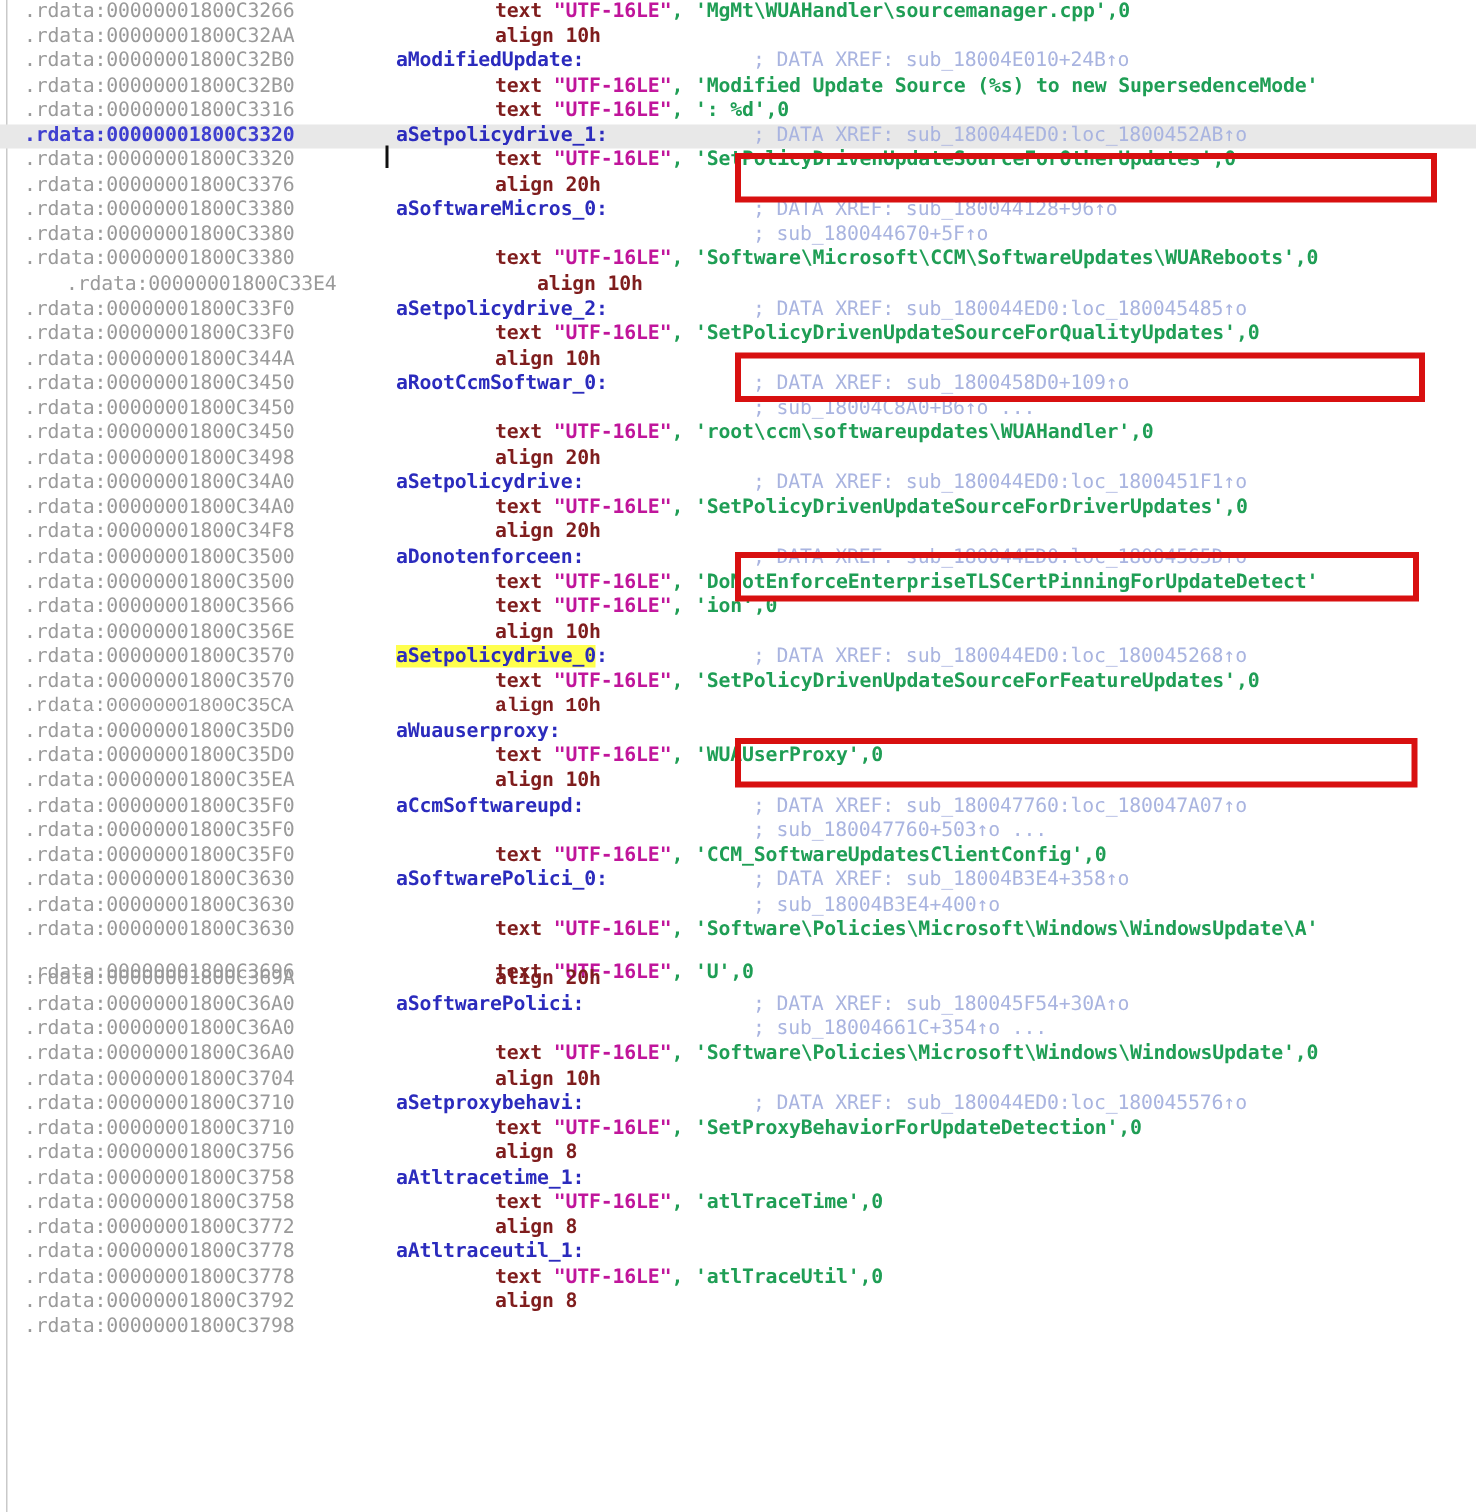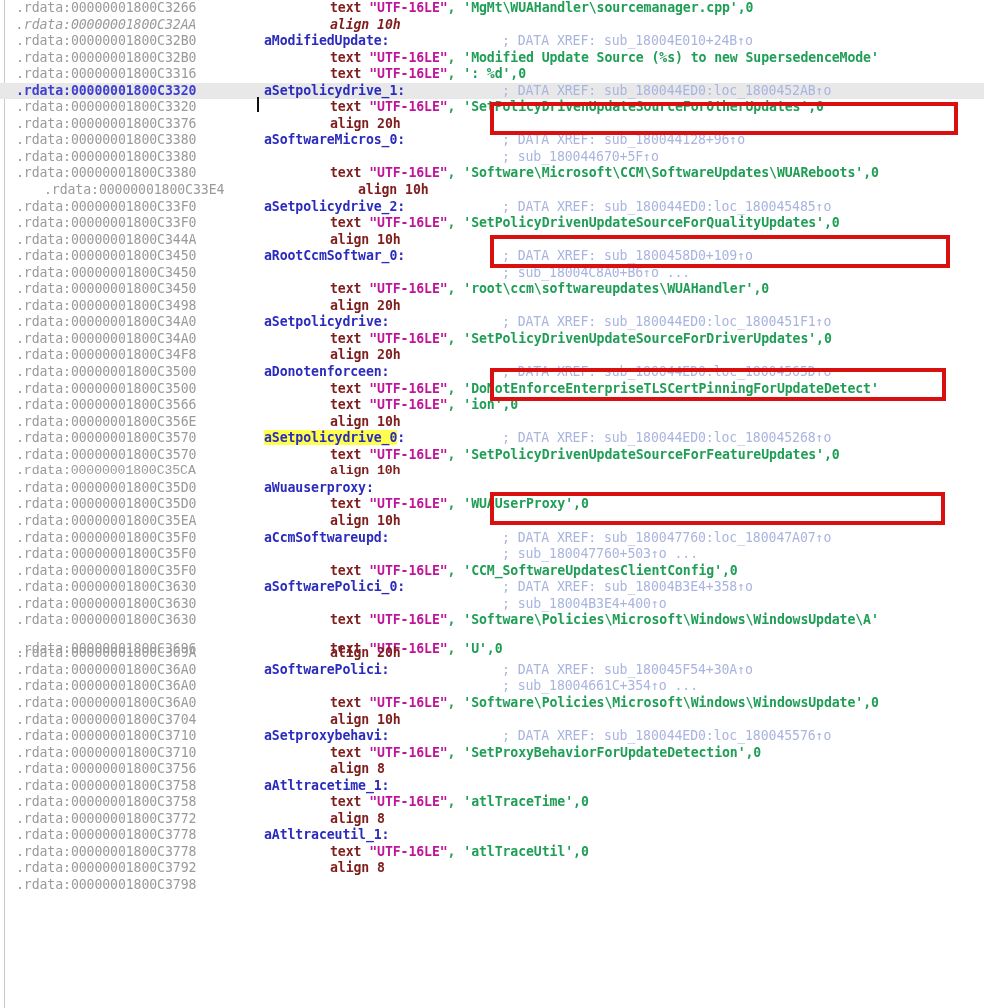--- a/index.html
+++ b/index.html
@@ -82,21 +82,21 @@
     background: #101010;
   }
 </style>
 </head>
 <body>
 
 <div id="screen">
   <div id="gutter-border"></div>
   <div id="listing">
       <div class="line" style="top: 0px;"><span class="seg c-addr addr">.rdata:00000001800C3266</span><span class="seg c-mnem"><span class="mnem">text</span><span class="enc"> "UTF-16LE"</span><span class="punc">, </span><span class="str">'MgMt\WUAHandler\sourcemanager.cpp'</span><span class="num">,0</span></span></div>
-      <div class="line" style="top: 0px; font-style: italic;"><span class="seg c-addr addr">.rdata:00000001800C32AA</span><span class="seg c-mnem"><span class="mnem">align 10h</span></span></div>
+      <div class="line" style="top: 0px;"><span class="seg c-addr addr">.rdata:00000001800C32AA</span><span class="seg c-mnem"><span class="mnem">align 10h</span></span></div>
       <div class="line" style="top: 0px;"><span class="seg c-addr addr">.rdata:00000001800C32B0</span><span class="seg c-label label">aModifiedUpdate:</span><span class="seg c-cmt cmt">; DATA XREF: sub_18004E010+24B↑o</span></div>
       <div class="line" style="top: 0px;"><span class="seg c-addr addr">.rdata:00000001800C32B0</span><span class="seg c-mnem"><span class="mnem">text</span><span class="enc"> "UTF-16LE"</span><span class="punc">, </span><span class="str">'Modified Update Source (%s) to new SupersedenceMode'</span></span></div>
       <div class="line" style="top: 0px;"><span class="seg c-addr addr">.rdata:00000001800C3316</span><span class="seg c-mnem"><span class="mnem">text</span><span class="enc"> "UTF-16LE"</span><span class="punc">, </span><span class="str">': %d'</span><span class="num">,0</span></span></div>
       <div class="line cur" style="top: 0px;"><span class="seg c-addr addr-cur">.rdata:00000001800C3320</span><span class="seg c-label label">aSetpolicydrive_1:</span><span class="seg c-cmt cmt">; DATA XREF: sub_180044ED0:loc_1800452AB↑o</span></div>
       <div class="line" style="top: 0px;"><span class="seg c-addr addr">.rdata:00000001800C3320</span><span class="seg c-mnem"><span class="mnem">text</span><span class="enc"> "UTF-16LE"</span><span class="punc">, </span><span class="str">'SetPolicyDrivenUpdateSourceForOtherUpdates'</span><span class="num">,0</span></span></div>
       <div class="line" style="top: 0px;"><span class="seg c-addr addr">.rdata:00000001800C3376</span><span class="seg c-mnem"><span class="mnem">align 20h</span></span></div>
       <div class="line" style="top: 0px;"><span class="seg c-addr addr">.rdata:00000001800C3380</span><span class="seg c-label label">aSoftwareMicros_0:</span><span class="seg c-cmt cmt">; DATA XREF: sub_180044128+96↑o</span></div>
       <div class="line" style="top: 0px;"><span class="seg c-addr addr">.rdata:00000001800C3380</span><span class="seg c-cmt cmt">; sub_180044670+5F↑o</span></div>
       <div class="line" style="top: 0px;"><span class="seg c-addr addr">.rdata:00000001800C3380</span><span class="seg c-mnem"><span class="mnem">text</span><span class="enc"> "UTF-16LE"</span><span class="punc">, </span><span class="str">'Software\Microsoft\CCM\SoftwareUpdates\WUAReboots'</span><span class="num">,0</span></span></div>
       <div class="line" style="top: 0px; margin-left: 28px;"><span class="seg c-addr addr">.rdata:00000001800C33E4</span><span class="seg c-mnem"><span class="mnem">align 10h</span></span></div>

